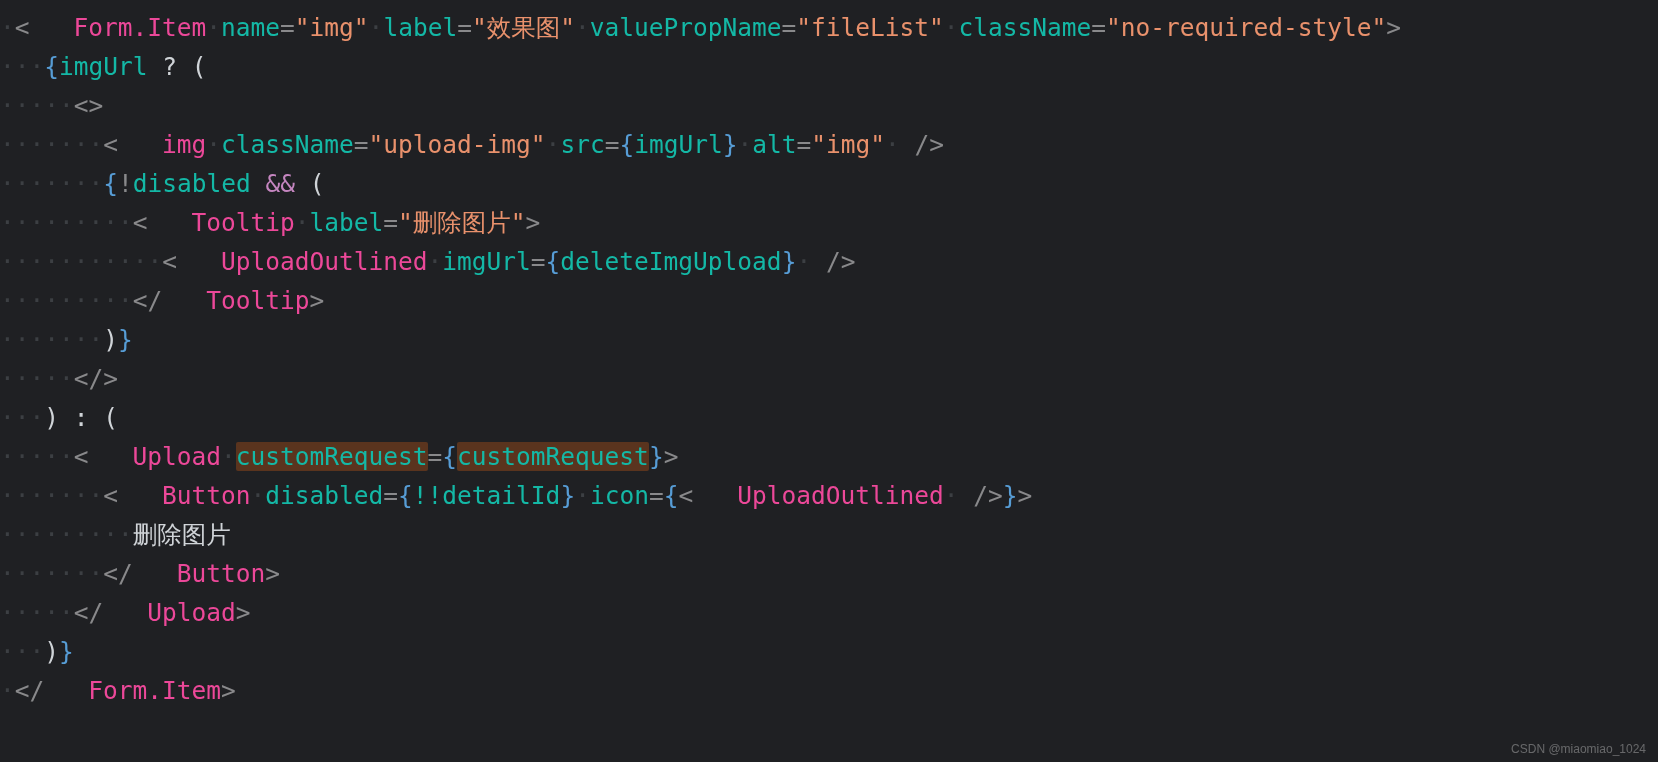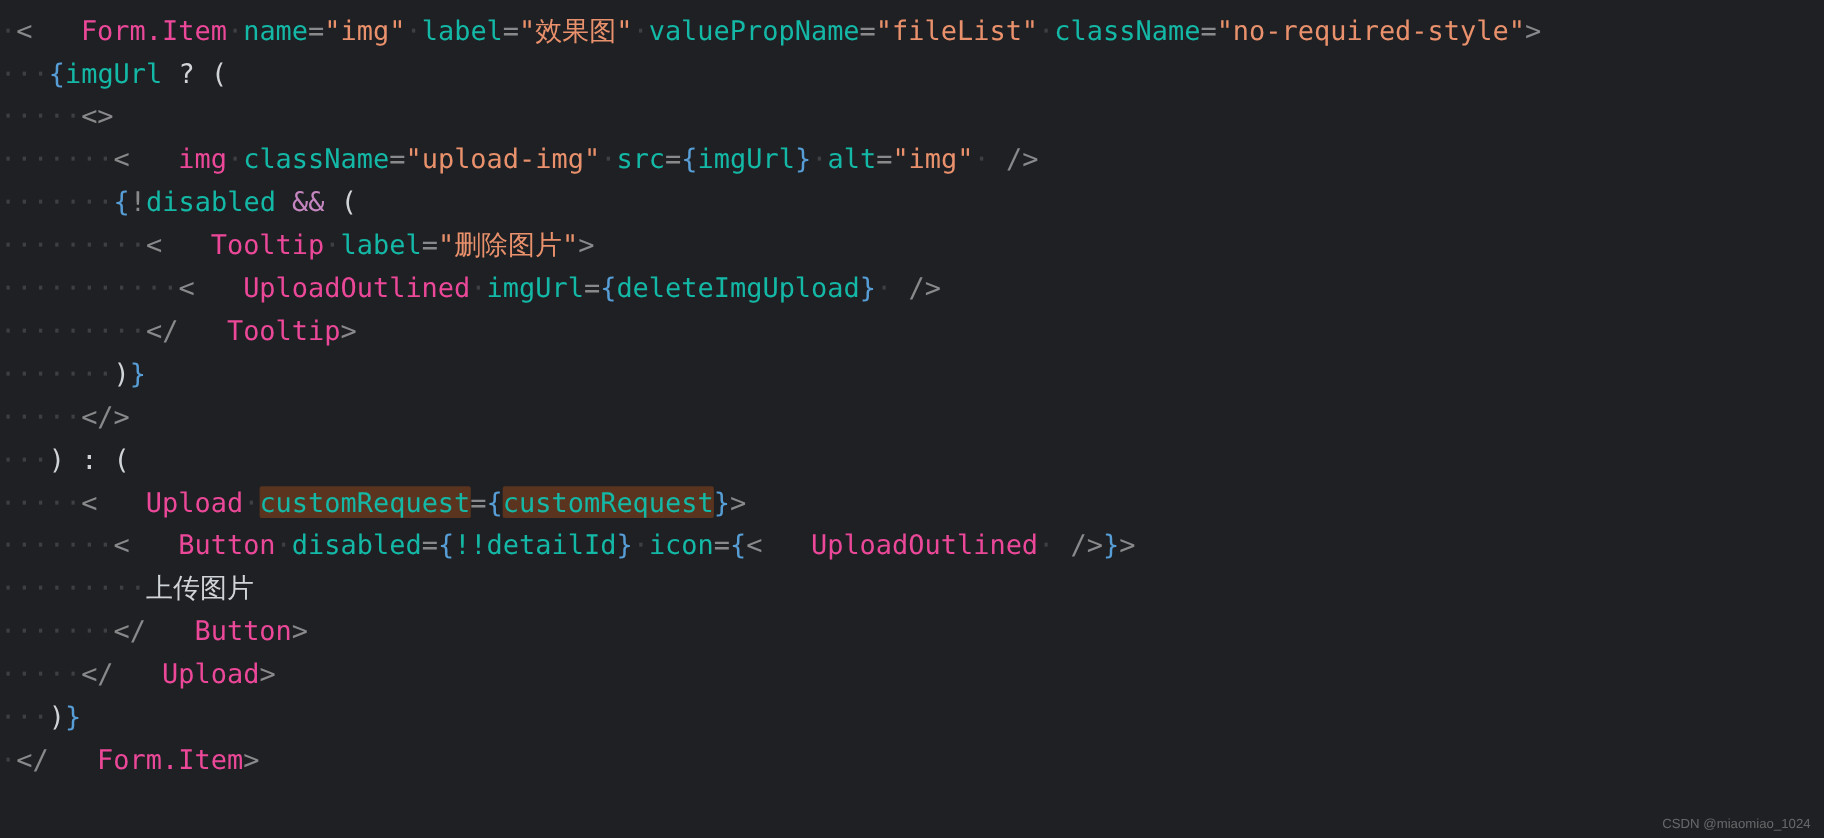--- a/index.html
+++ b/index.html
@@ -47,19 +47,19 @@
 <span><span class="ws">·······</span><span class="pun">&lt;</span><span class="comp">img</span><span class="ws">·</span><span class="attr">className</span><span class="pun">=</span><span class="str">"upload-img"</span><span class="ws">·</span><span class="attr">src</span><span class="pun">=</span><span class="brace">{</span><span class="jsid">imgUrl</span><span class="brace">}</span><span class="ws">·</span><span class="attr">alt</span><span class="pun">=</span><span class="str">"img"</span><span class="ws">·</span><span class="pun"> /&gt;</span></span>
 <span><span class="ws">·······</span><span class="brace">{</span><span class="pun">!</span><span class="jsid">disabled</span><span class="kw"> &amp;&amp; </span><span class="txt">(</span></span>
 <span><span class="ws">·········</span><span class="pun">&lt;</span><span class="comp">Tooltip</span><span class="ws">·</span><span class="attr">label</span><span class="pun">=</span><span class="str">"删除图片"</span><span class="pun">&gt;</span></span>
 <span><span class="ws">···········</span><span class="pun">&lt;</span><span class="comp">UploadOutlined</span><span class="ws">·</span><span class="attr">imgUrl</span><span class="pun">=</span><span class="brace">{</span><span class="jsid">deleteImgUpload</span><span class="brace">}</span><span class="ws">·</span><span class="pun"> /&gt;</span></span>
 <span><span class="ws">·········</span><span class="pun">&lt;/</span><span class="comp">Tooltip</span><span class="pun">&gt;</span></span>
 <span><span class="ws">·······</span><span class="txt">)</span><span class="brace">}</span></span>
 <span><span class="ws">·····</span><span class="pun">&lt;/&gt;</span></span>
 <span><span class="ws">···</span><span class="txt">) : (</span></span>
 <span><span class="ws">·····</span><span class="pun">&lt;</span><span class="comp">Upload</span><span class="ws">·</span><span class="hl"><span class="attr">customRequest</span></span><span class="pun">=</span><span class="brace">{</span><span class="hl"><span class="jsid">customRequest</span></span><span class="brace">}</span><span class="pun">&gt;</span></span>
 <span><span class="ws">·······</span><span class="pun">&lt;</span><span class="comp">Button</span><span class="ws">·</span><span class="attr">disabled</span><span class="pun">=</span><span class="brace">{</span><span class="jsid">!!detailId</span><span class="brace">}</span><span class="ws">·</span><span class="attr">icon</span><span class="pun">=</span><span class="brace">{</span><span class="pun">&lt;</span><span class="comp">UploadOutlined</span><span class="ws">·</span><span class="pun"> /&gt;</span><span class="brace">}</span><span class="pun">&gt;</span></span>
-<span><span class="ws">·········</span><span class="txt">上传图片</span></span>
+<span><span class="ws">·········</span><span class="txt">删除图片</span></span>
 <span><span class="ws">·······</span><span class="pun">&lt;/</span><span class="comp">Button</span><span class="pun">&gt;</span></span>
 <span><span class="ws">·····</span><span class="pun">&lt;/</span><span class="comp">Upload</span><span class="pun">&gt;</span></span>
 <span><span class="ws">···</span><span class="txt">)</span><span class="brace">}</span></span>
 <span><span class="ws">·</span><span class="pun">&lt;/</span><span class="comp">Form.Item</span><span class="pun">&gt;</span></span></pre>
 
 <div class="watermark">CSDN @miaomiao_1024</div>
 
 </body></html>

